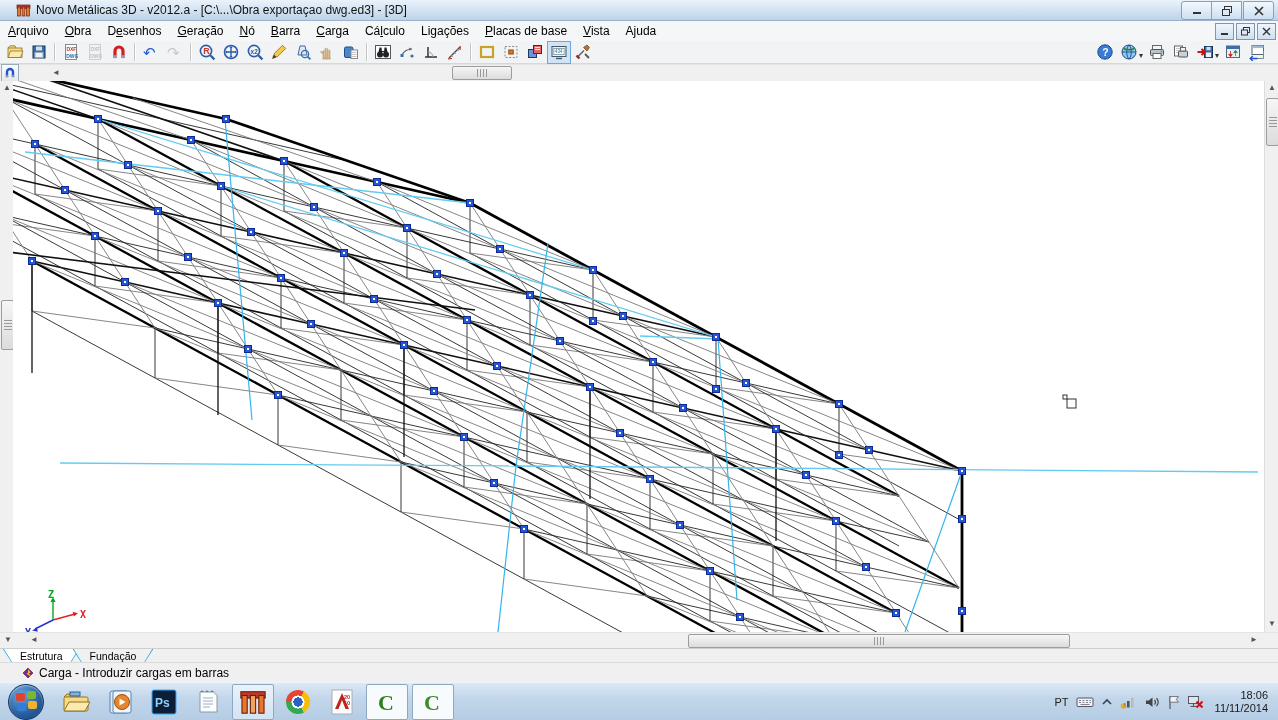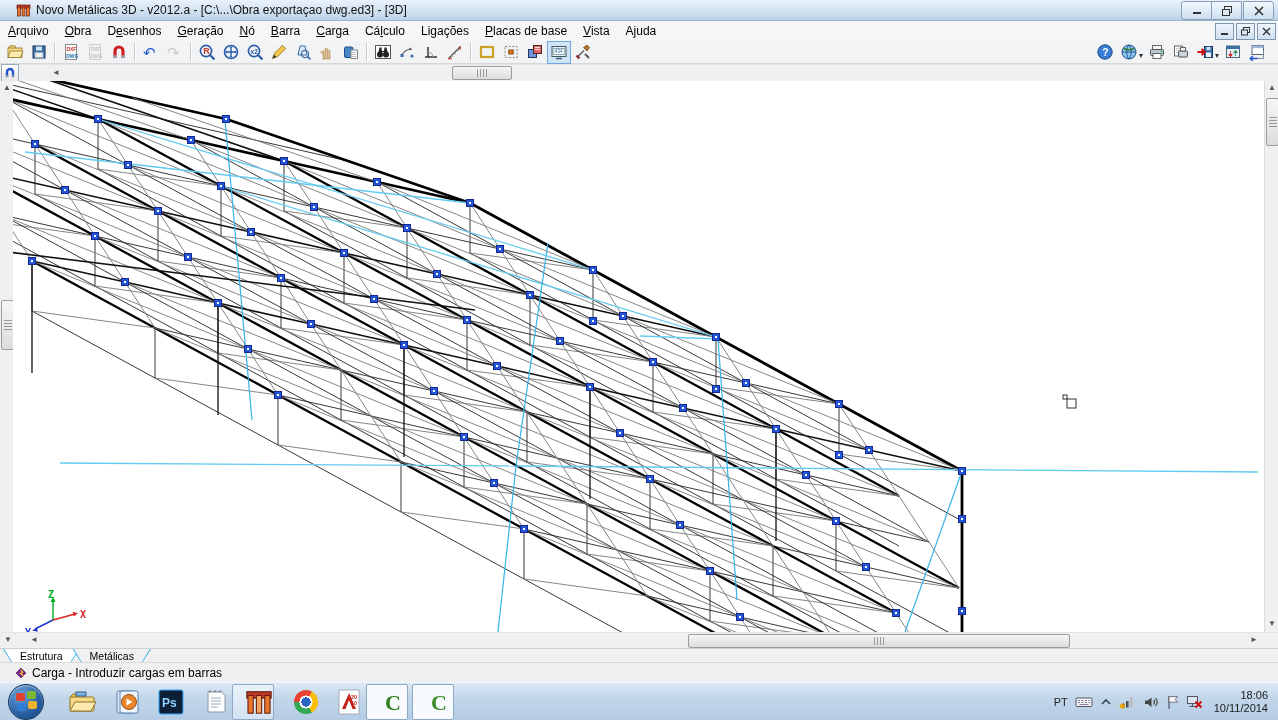--- a/index.html
+++ b/index.html
@@ -55,29 +55,29 @@
   
   .tabsrow{position:absolute;left:0;top:648px;width:1278px;height:14px;background:#f0f0f0;
     border-top:1px solid #cfcfcf;display:flex;align-items:stretch;padding-left:3px;}
   .tab{height:14px;padding:0;margin-right:-7px;clip-path:polygon(0 0,100% 0,calc(100% - 9px) 100%,9px 100%);
     background:#0ea5e9;font-size:10.5px;display:flex;}
   .tab-in{margin:0 1px 1px 1px;flex:1;display:flex;align-items:center;padding:0 16px;
     clip-path:polygon(0 0,100% 0,calc(100% - 8px) 100%,8px 100%);}
   .tab.active .tab-in{background:#fff;} .tab:not(.active) .tab-in{background:#f0f0f0;}
   
   .statusbar{position:absolute;left:0;top:662px;width:1278px;height:20px;background:#f0f0f0;
-    border-top:1px solid #dadada;display:flex;align-items:center;padding-left:14px;box-sizing:border-box;}
+    border-top:1px solid #dadada;display:flex;align-items:center;padding-left:21px;box-sizing:border-box;}
   .statusbar .stext{margin-left:4px;}
   
   .taskbar{position:absolute;left:0;top:682px;width:1278px;height:38px;
     background:linear-gradient(#dce9f5,#c2d6ea 40%,#b4cce4);border-top:1px solid #eef6fd;display:flex;align-items:center;}
   .orb{width:34px;height:34px;border-radius:50%;margin:0 10px 0 8px;position:relative;
     background:radial-gradient(circle at 35% 30%,#6ca6dd,#2a62a5 55%,#123c6e);border:1px solid #11355f;box-shadow:inset 0 1px 2px rgba(255,255,255,.6);}
   .orb i{position:absolute;width:9px;height:8px;border-radius:2px;}
-  .task-item{width:40px;height:34px;display:flex;align-items:center;justify-content:flex-end;margin:1px 2px;}
+  .task-item{width:40px;height:34px;display:flex;align-items:center;justify-content:center;margin:1px 2px;}
   .task-item.open{border:1px solid #8fa9c4;border-radius:2px;background:linear-gradient(#e9f2fa,#d3e3f2);}
   .task-item.lit{background:#f7fbfe;}
   .tray{margin-left:auto;display:flex;align-items:center;gap:7px;padding-right:10px;}
   .tray .txt{font-size:11px;color:#222;}
   .clock{font-size:11px;color:#1a1a1a;text-align:right;line-height:13px;margin-left:4px;}
   
   .watermark{position:absolute;left:1080px;top:540px;width:160px;height:140px;pointer-events:none;z-index:50;}
   .wm-t1{font-size:16.5px;font-weight:bold;color:#b3b3b3;letter-spacing:-.5px;transform:scaleX(.88);
     transform-origin:left;white-space:nowrap;margin:2px 0 0 4px;}
   .wm-reg{font-size:9px;vertical-align:6px;}
@@ -979,21 +979,21 @@
         <div class="grip-h"></div>
       </div>
     <div class="sbarrow" style="left:1250px;top:572px;">►</div>
   </div>
 
   <div class="tabsrow" id="tabs">
       <div class="tab active">
         <div class="tab-in">Estrutura</div>
       </div>
       <div class="tab">
-        <div class="tab-in">Metálicas</div>
+        <div class="tab-in">Fundação</div>
       </div>
     </div>
 
   <div class="statusbar">
     <span style="display:flex">
       <svg width="14" height="14" viewBox="0 0 14 14">
           <path d="M2 7l5-5 5 5-5 5z" fill="#7a2a8a" stroke="#4a1055" stroke-width=".6"></path>
           <path d="M7 3l2.6 3.4-1.8.8L10.5 11 5.5 7.8l1.6-1z" fill="#f5c518"></path>
         </svg>
     </span>
@@ -1105,18 +1105,18 @@
           <span style="display: flex;">
             <svg width="17" height="16" viewBox="0 0 17 16">
               <rect x="1.5" y="2.5" width="10" height="7" fill="#dde5ec" stroke="#556"></rect>
               <path d="M6.5 9.5v3M3.5 12.5h6" stroke="#556" stroke-width="1.1"></path>
               <path d="M9.5 7.5l6 6M15.5 7.5l-6 6" stroke="#cc1111" stroke-width="2"></path>
             </svg>
           </span>
         </span>
       <div class="clock">
         <div>18:06</div>
-        <div>10/11/2014</div>
+        <div>11/11/2014</div>
       </div>
     </div>
   </div>
 
 </div>
 
 </body></html>

